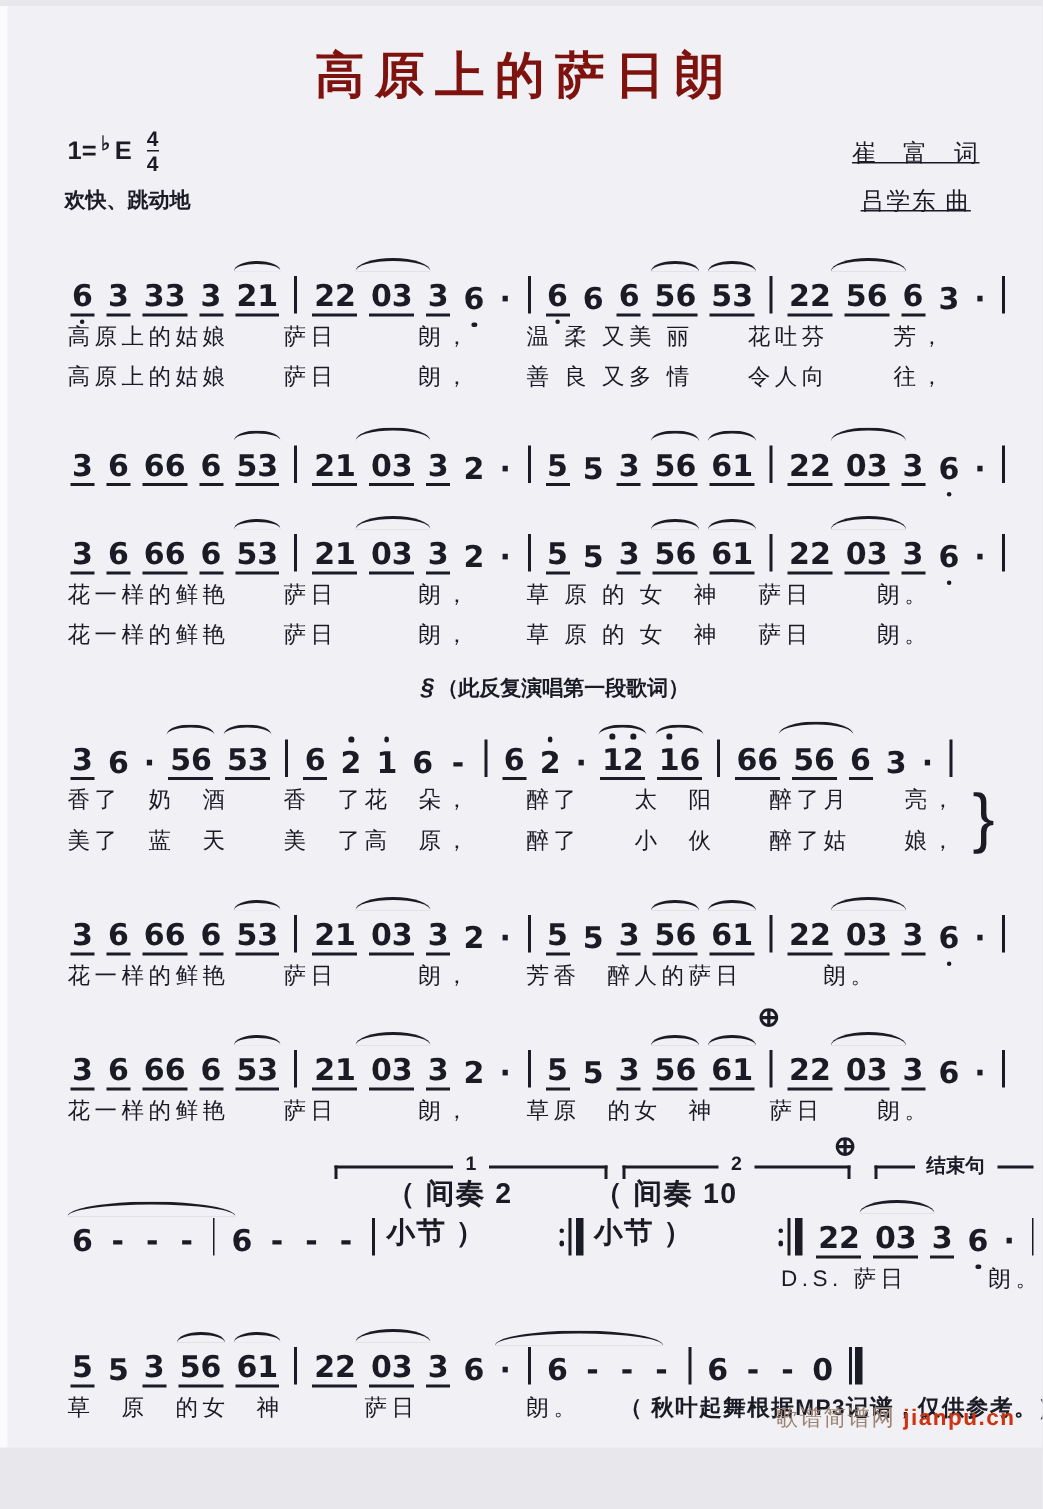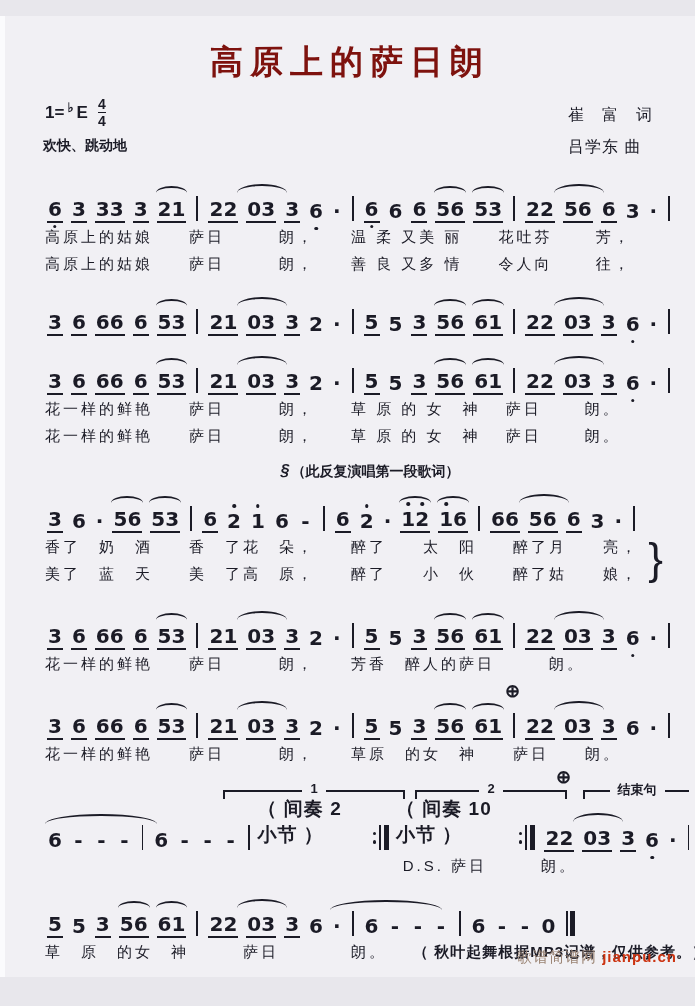--- a/index.html
+++ b/index.html
@@ -2,40 +2,40 @@
 <html style="--ink: #1b1b26; --title: #7e120e; --page: #f1f0f4; --wm-site: #9b8474; --wm-url: #cc3412;"><head>
 <meta charset="utf-8">
 <style>
   :root{
     --ink:#1b1b26; --title:#7e120e; --page:#f1f0f4;
     --wm-site:#9b8474; --wm-url:#cc3412;
   }
   *{box-sizing:border-box; margin:0; padding:0;}
   html,body{background:#e8e7ec;}
   .page{
-    width:695px; height:961px; margin:16px auto; position:relative;
+    width:695px; height:961px; margin:4px auto; position:relative;
     background:var(--page); border-left:5px solid #fbfbfd;
     font-family:"Liberation Sans", sans-serif; color:var(--ink);
     overflow:hidden;
   }
   
   .title{ text-align:center; padding-top:24px; font-size:33px; font-weight:bold;
           color:var(--title); letter-spacing:7px; }
   .meta{ position:relative; height:88px; }
   .keysig{ position:absolute; left:40px; top:12px; font-size:17px; font-weight:bold;
            display:flex; align-items:center; gap:3px; }
   .flat{ font-size:13px; vertical-align:super; position:relative; top:-5px; }
   .timesig{ display:inline-flex; flex-direction:column; align-items:center;
             font-size:14px; line-height:1.05; margin-left:7px; font-weight:bold; }
   .timesig .den{ border-top:1.5px solid var(--ink); padding-top:1px; }
   .tempo{ position:absolute; left:38px; top:52px; font-size:14px; font-weight:bold; }
   .subtitle{ position:absolute; left:0; right:0; top:16px; text-align:center;
              font-size:18px; font-weight:bold; letter-spacing:2px; }
   .credits{ position:absolute; right:42px; top:14px; font-size:16px; line-height:2.0;
-            text-align:left; letter-spacing:1px; }
+            text-align:center; letter-spacing:1px;text-decoration:underline; }
   
   .sheet{ padding:4px 0 0 0; }
   .system{ margin-bottom:13px; }
   .notes{ display:flex; align-items:flex-end; padding-left:38px; height:46px; }
   .note{ position:relative; display:inline-flex; align-items:flex-end;
          margin:0 4px; font-family:"DejaVu Sans", sans-serif;
          font-size:20px; font-weight:bold; line-height:1; padding:2px 1px 2px; }
   .note.u{ border-bottom:2px solid var(--ink); }
   .char{ position:relative; display:inline-block; }
   .char.dash{ width:13px; text-align:center; }
@@ -71,21 +71,21 @@
   .volta-row{ position:relative; height:24px; margin-bottom:2px; }
   .vb{ position:absolute; top:10px; height:9px; border-top:2px solid var(--ink);
        border-left:2px solid var(--ink); }
   .vb .vlab{ position:absolute; top:-11px; left:0; right:0; text-align:center;
              font-size:13px; font-weight:bold; }
   .vb .vlab span{ background:var(--page); padding:0 8px; }
   .vb1{ left:218px; width:182px; border-right:2px solid var(--ink); }
   .vb2{ left:410px; width:152px; border-right:2px solid var(--ink); }
   .vb3{ left:578px; width:106px; }
   .vcoda{ position:absolute; right:-6px; top:-26px; font-size:18px; font-weight:bold; }
-  .sys-s7 .lyric-line{ padding-left:0; text-align:right; padding-right:118px; }
+  .sys-s7 .lyric-line{ padding-left:0; text-align:right; }
   .sys-s5 .notes,.sys-s6 .notes{ height:50px; }
   
   .footer{ position:absolute; right:18px; bottom:10px; font-size:15px; letter-spacing:1px; }
   .footer .site{ color:var(--wm-site); }
   .footer .url{ color:var(--wm-url); font-weight:bold; }
 </style>
 </head>
 <body>
 
 <div class="page">

